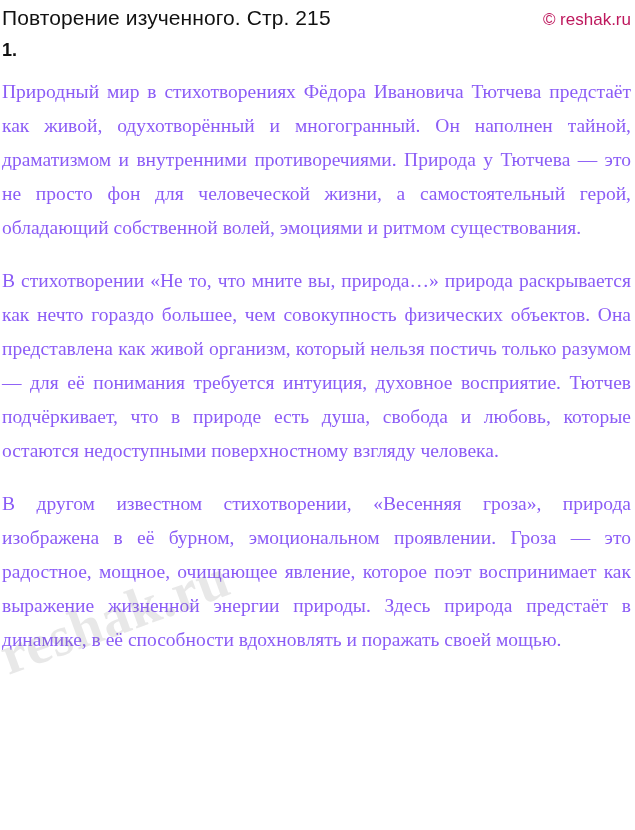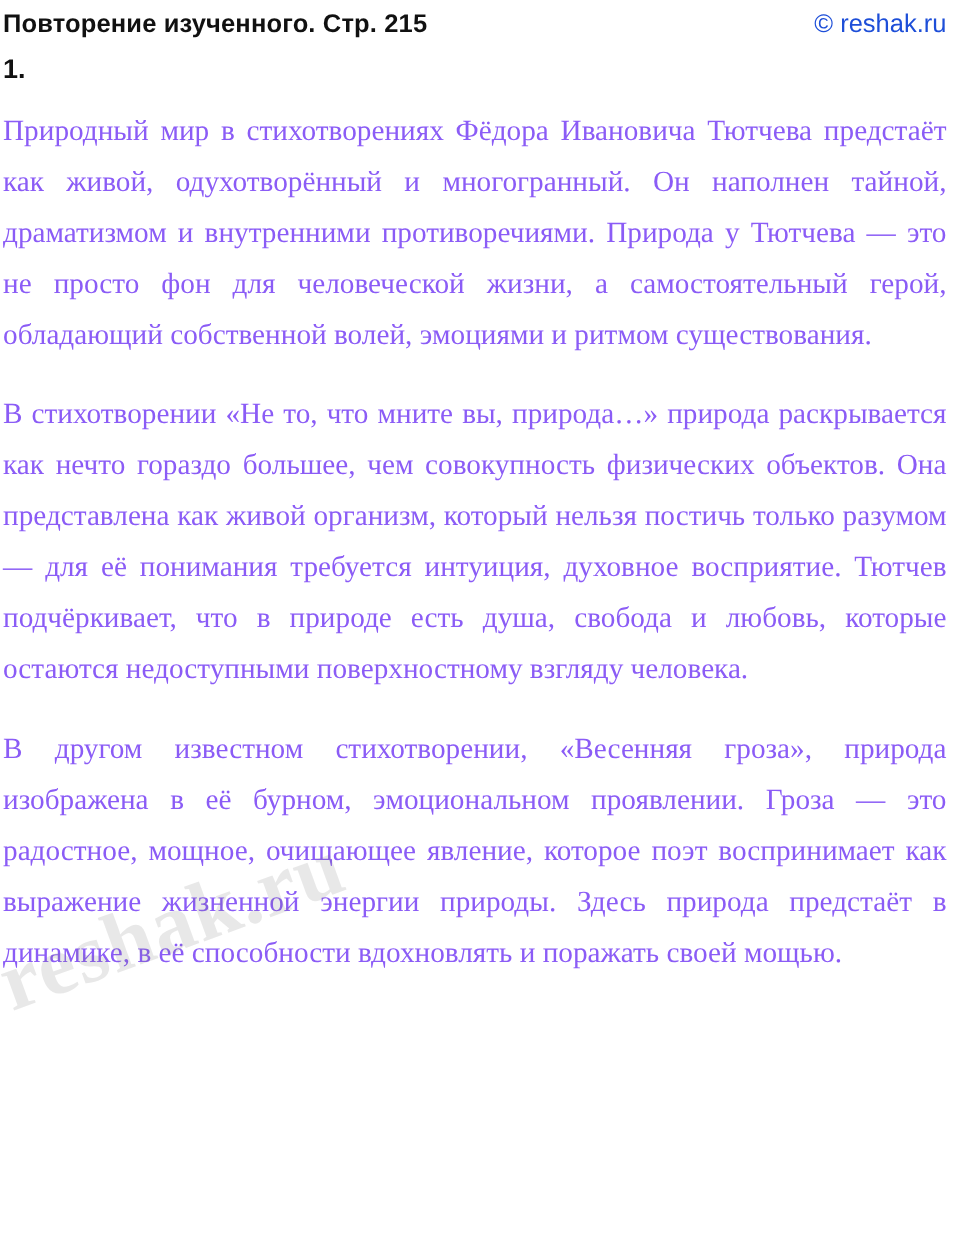--- a/index.html
+++ b/index.html
@@ -24,29 +24,29 @@
   }
   .header {
     display: flex;
     align-items: baseline;
     justify-content: space-between;
     width: 100%;
     margin: 0 0 10px 0;
   }
   .header-title {
     font-family: "Liberation Sans", sans-serif;
-    font-size: 17px;
-    font-weight: bold;
+    font-size: 21px;
+    font-weight: normal;
     color: #111111;
     letter-spacing: 0.1px;
   }
   .header-watermark {
     font-family: "Liberation Sans", sans-serif;
     font-size: 17px;
-    color: #1d4ed8;
+    color: #be185d;
     white-space: nowrap;
   }
   .task-number {
     font-family: "Liberation Sans", sans-serif;
     font-size: 18px;
     font-weight: bold;
     color: #111111;
     margin: 6px 0 14px 0;
   }
   .para {

